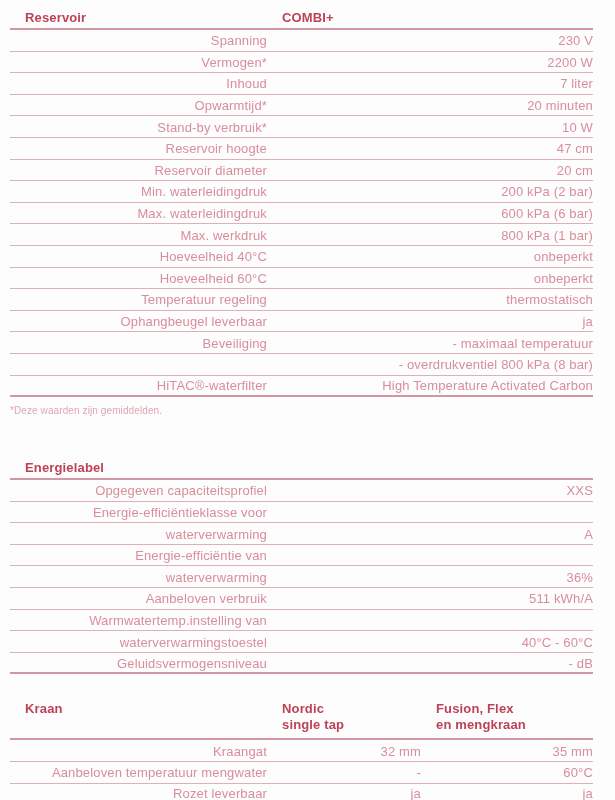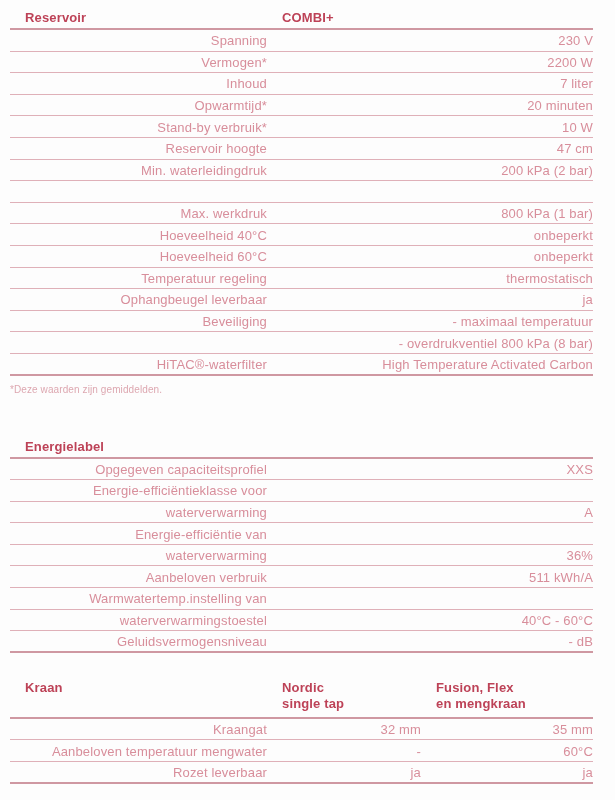--- a/index.html
+++ b/index.html
@@ -87,24 +87,30 @@
         </div>
         <div class="row">
           <span class="c1">Stand-by verbruik*</span>
           <span class="c2">10 W</span>
         </div>
         <div class="row">
           <span class="c1">Reservoir hoogte</span>
           <span class="c2">47 cm</span>
         </div>
         <div class="row">
+          <span class="c1">Reservoir diameter</span>
+          <span class="c2">20 cm</span>
+        </div>
+        <div class="row">
           <span class="c1">Min. waterleidingdruk</span>
           <span class="c2">200 kPa (2 bar)</span>
         </div>
         <div class="row">
+          <span class="c1">Max. waterleidingdruk</span>
+          <span class="c2">600 kPa (6 bar)</span>
         </div>
         <div class="row">
           <span class="c1">Max. werkdruk</span>
           <span class="c2">800 kPa (1 bar)</span>
         </div>
         <div class="row">
           <span class="c1">Hoeveelheid 40°C</span>
           <span class="c2">onbeperkt</span>
         </div>
         <div class="row">

